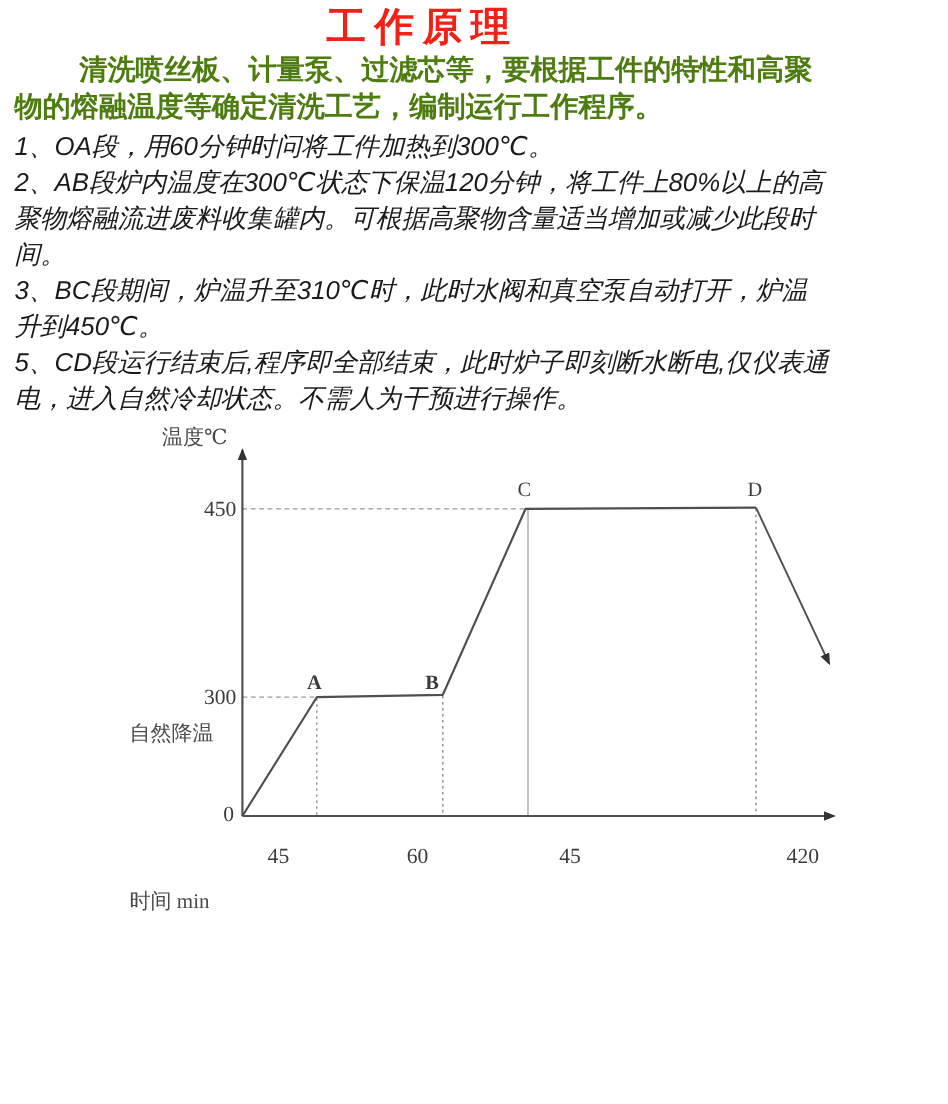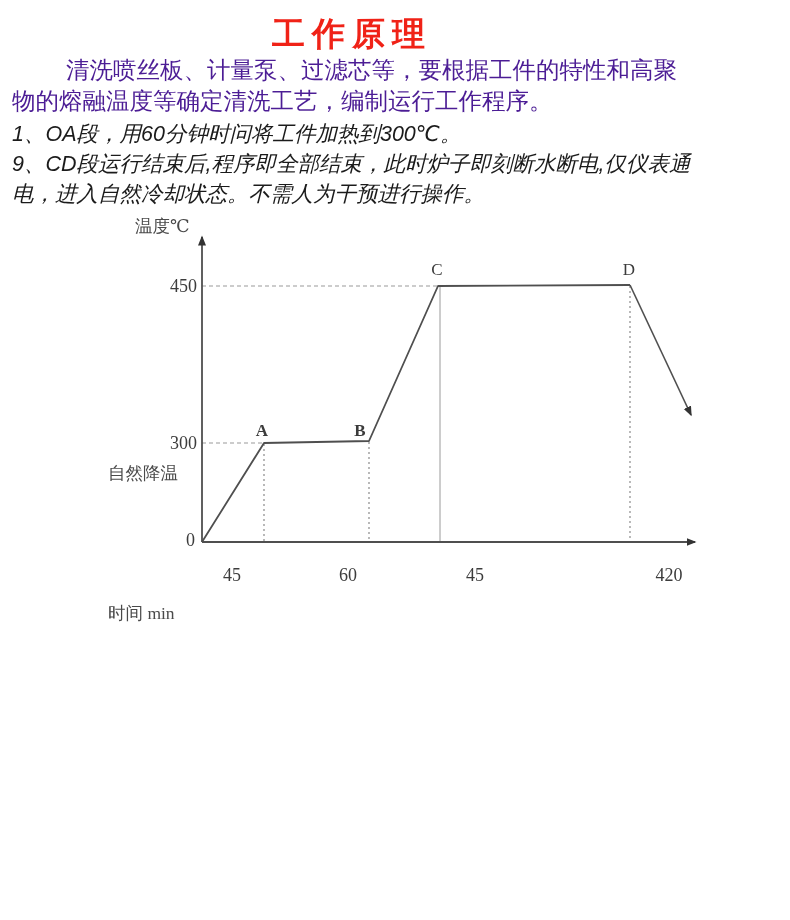--- a/index.html
+++ b/index.html
@@ -4,33 +4,33 @@
 <style>
   * { margin: 0; padding: 0; box-sizing: border-box; }
   html, body { background: #ffffff; }
   .page {
     position: relative;
     width: 706px;
     height: 920px;
     background: #ffffff;
     overflow: hidden;
     font-family: "Liberation Sans", "DejaVu Sans", sans-serif;
-    padding: 13px 14px 0 12px;
+    padding: 1px 14px 0 12px;
   }
   .title {
     text-align: center;
     font-size: 33px;
     font-weight: bold;
     letter-spacing: 7px;
     color: #f02217;
     line-height: 42px;
   }
   .intro {
-    color: #4c1d95;
-    font-weight: normal;
+    color: #4d7c0f;
+    font-weight: bold;
     font-size: 23.5px;
     line-height: 31px;
     text-indent: 54px;
     word-break: break-all;
   }
   .body-text { margin-top: 2px; font-style: italic; }
   .body-text p {
     color: #1b1b1b;
     font-size: 21.5px;
     line-height: 30px;
@@ -54,21 +54,23 @@
 <body>
 
 <div class="page">
 
   <h1 class="title">工作原理</h1>
 
   <p class="intro">清洗喷丝板、计量泵、过滤芯等，要根据工件的特性和高聚物的熔融温度等确定清洗工艺，编制运行工作程序。</p>
 
   <div class="body-text">
     <p>1、OA段，用60分钟时问将工件加热到300℃。</p>
-    <p>9、CD段运行结束后,程序即全部结束，此时炉子即刻断水断电,仅仪表通电，进入自然冷却状态。不需人为干预进行操作。</p>
+    <p>2、AB段炉内温度在300℃状态下保温120分钟，将工件上80%以上的高聚物熔融流进废料收集罐内。可根据高聚物含量适当增加或减少此段时间。</p>
+    <p>3、BC段期间，炉温升至310℃时，此时水阀和真空泵自动打开，炉温升到450℃。</p>
+    <p>5、CD段运行结束后,程序即全部结束，此时炉子即刻断水断电,仅仪表通电，进入自然冷却状态。不需人为干预进行操作。</p>
   </div>
 
   <figure class="chart">
     <svg width="620" height="420" viewBox="0 0 620 420">
       <defs>
         <marker id="arrow" markerWidth="11" markerHeight="9" refX="8.5" refY="4" orient="auto" markerUnits="userSpaceOnUse">
           <path d="M0,0 L10,4 L0,8 Z" fill="#333333"></path>
         </marker>
       </defs>
 

